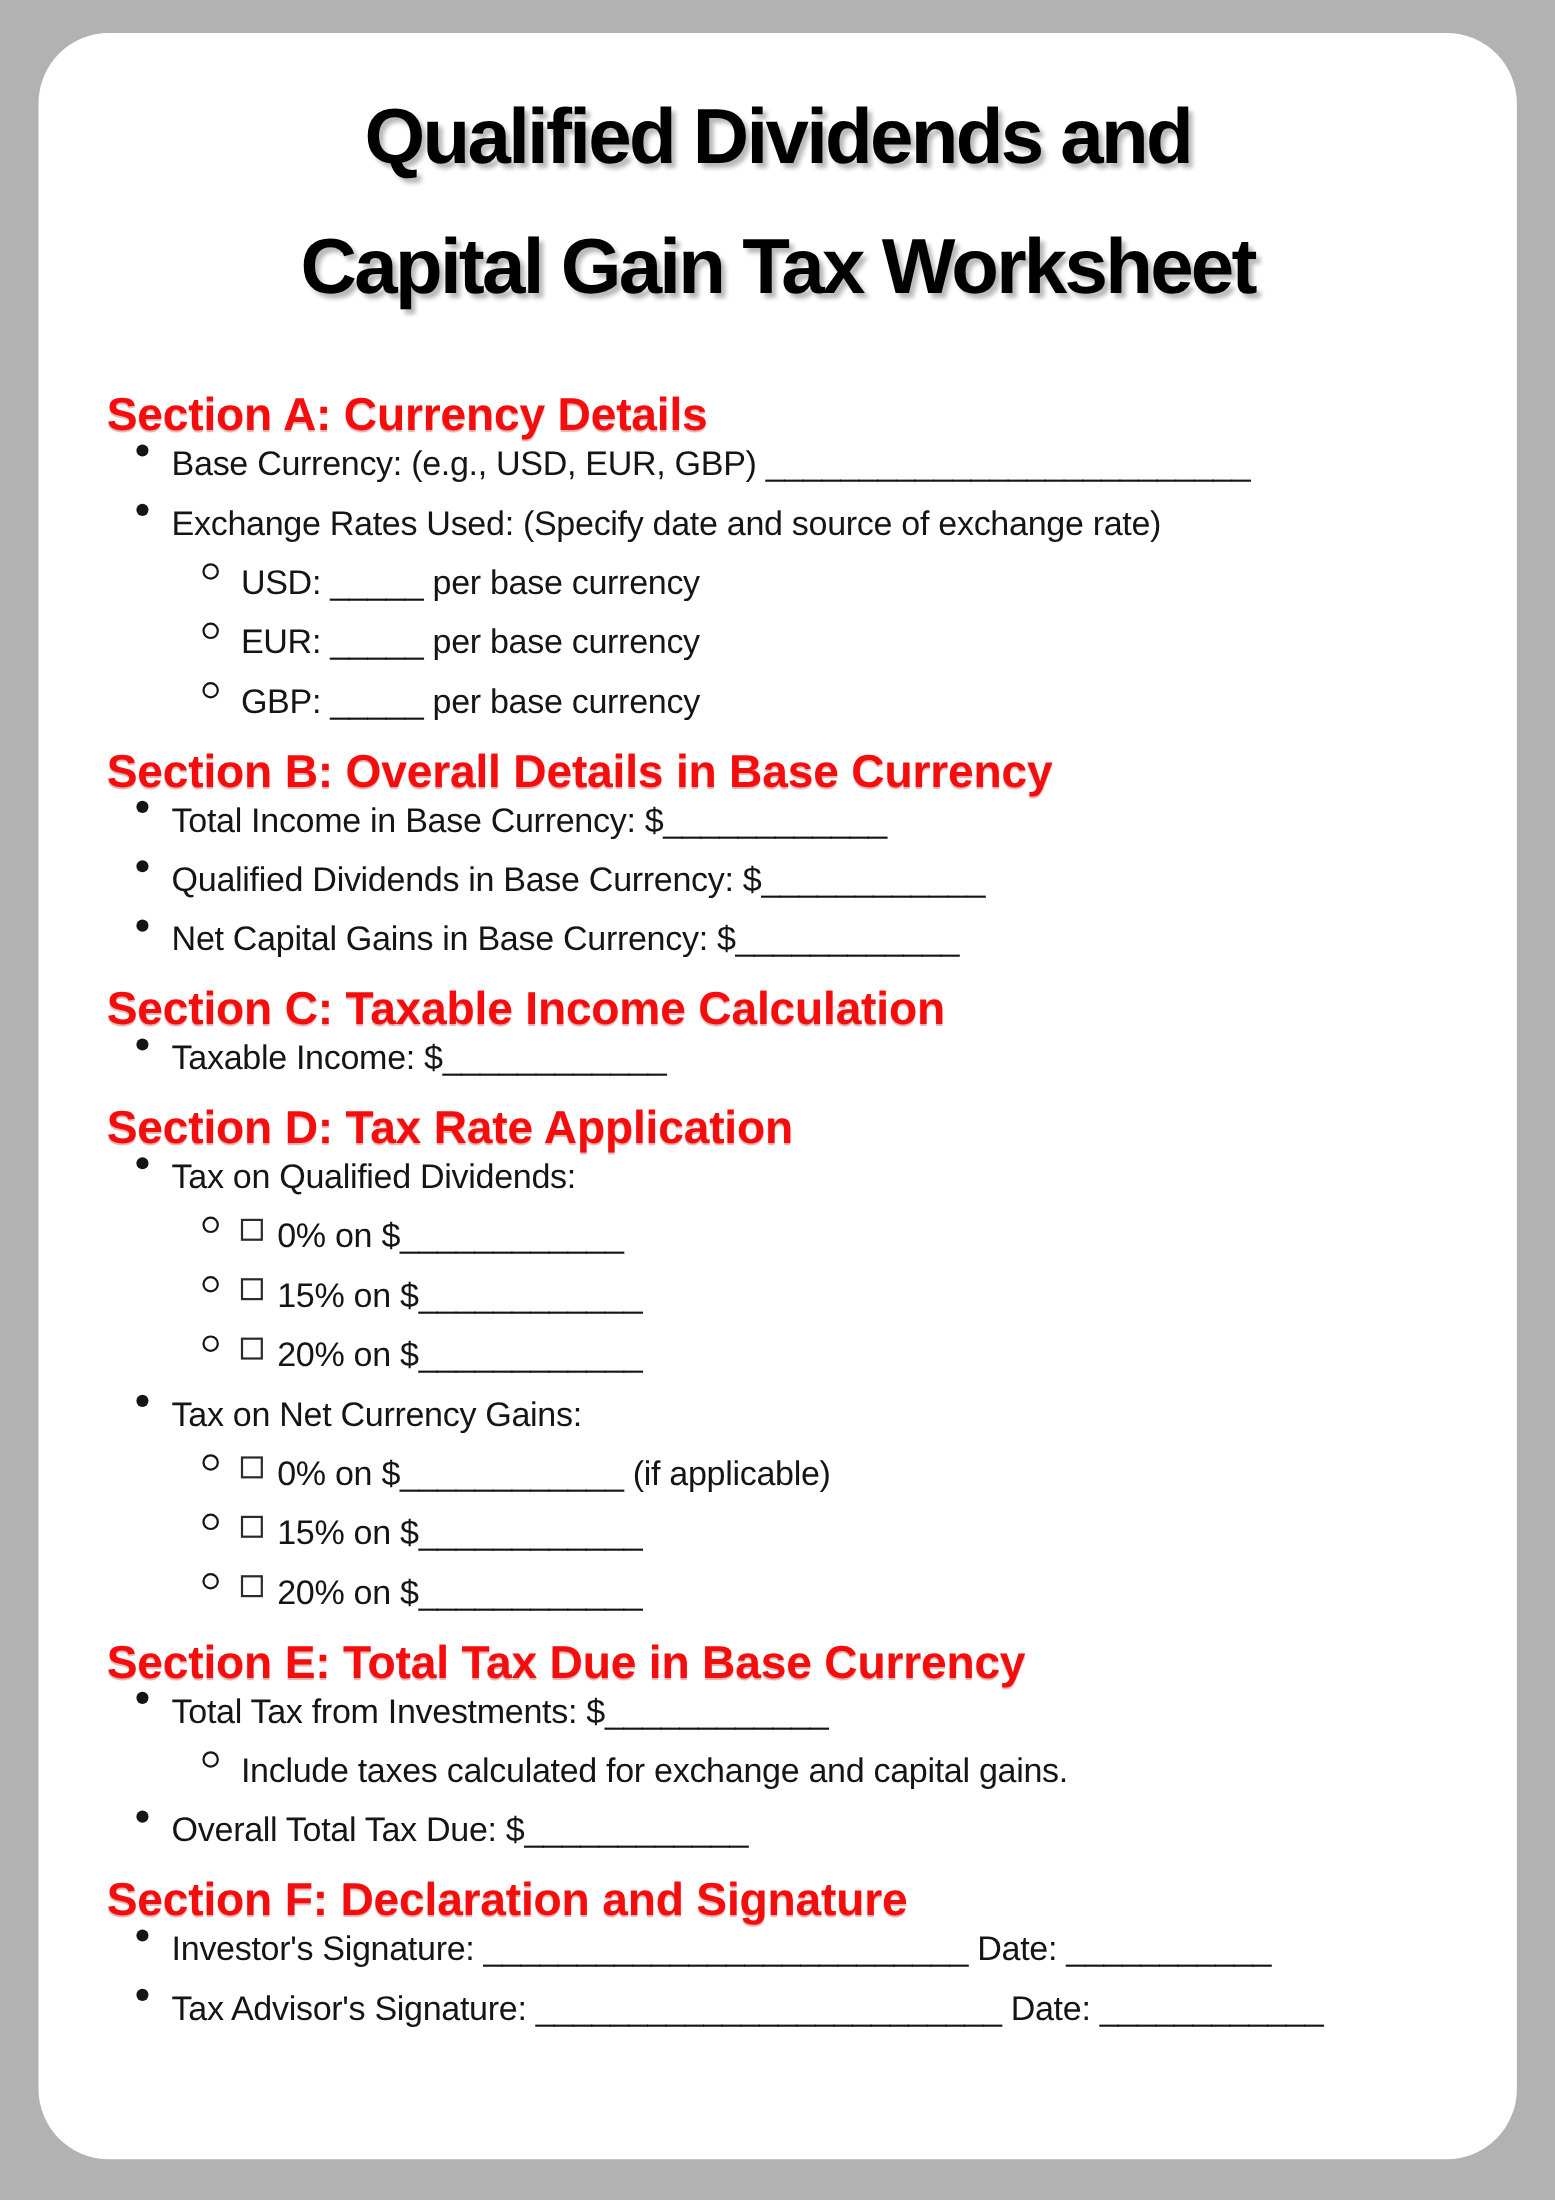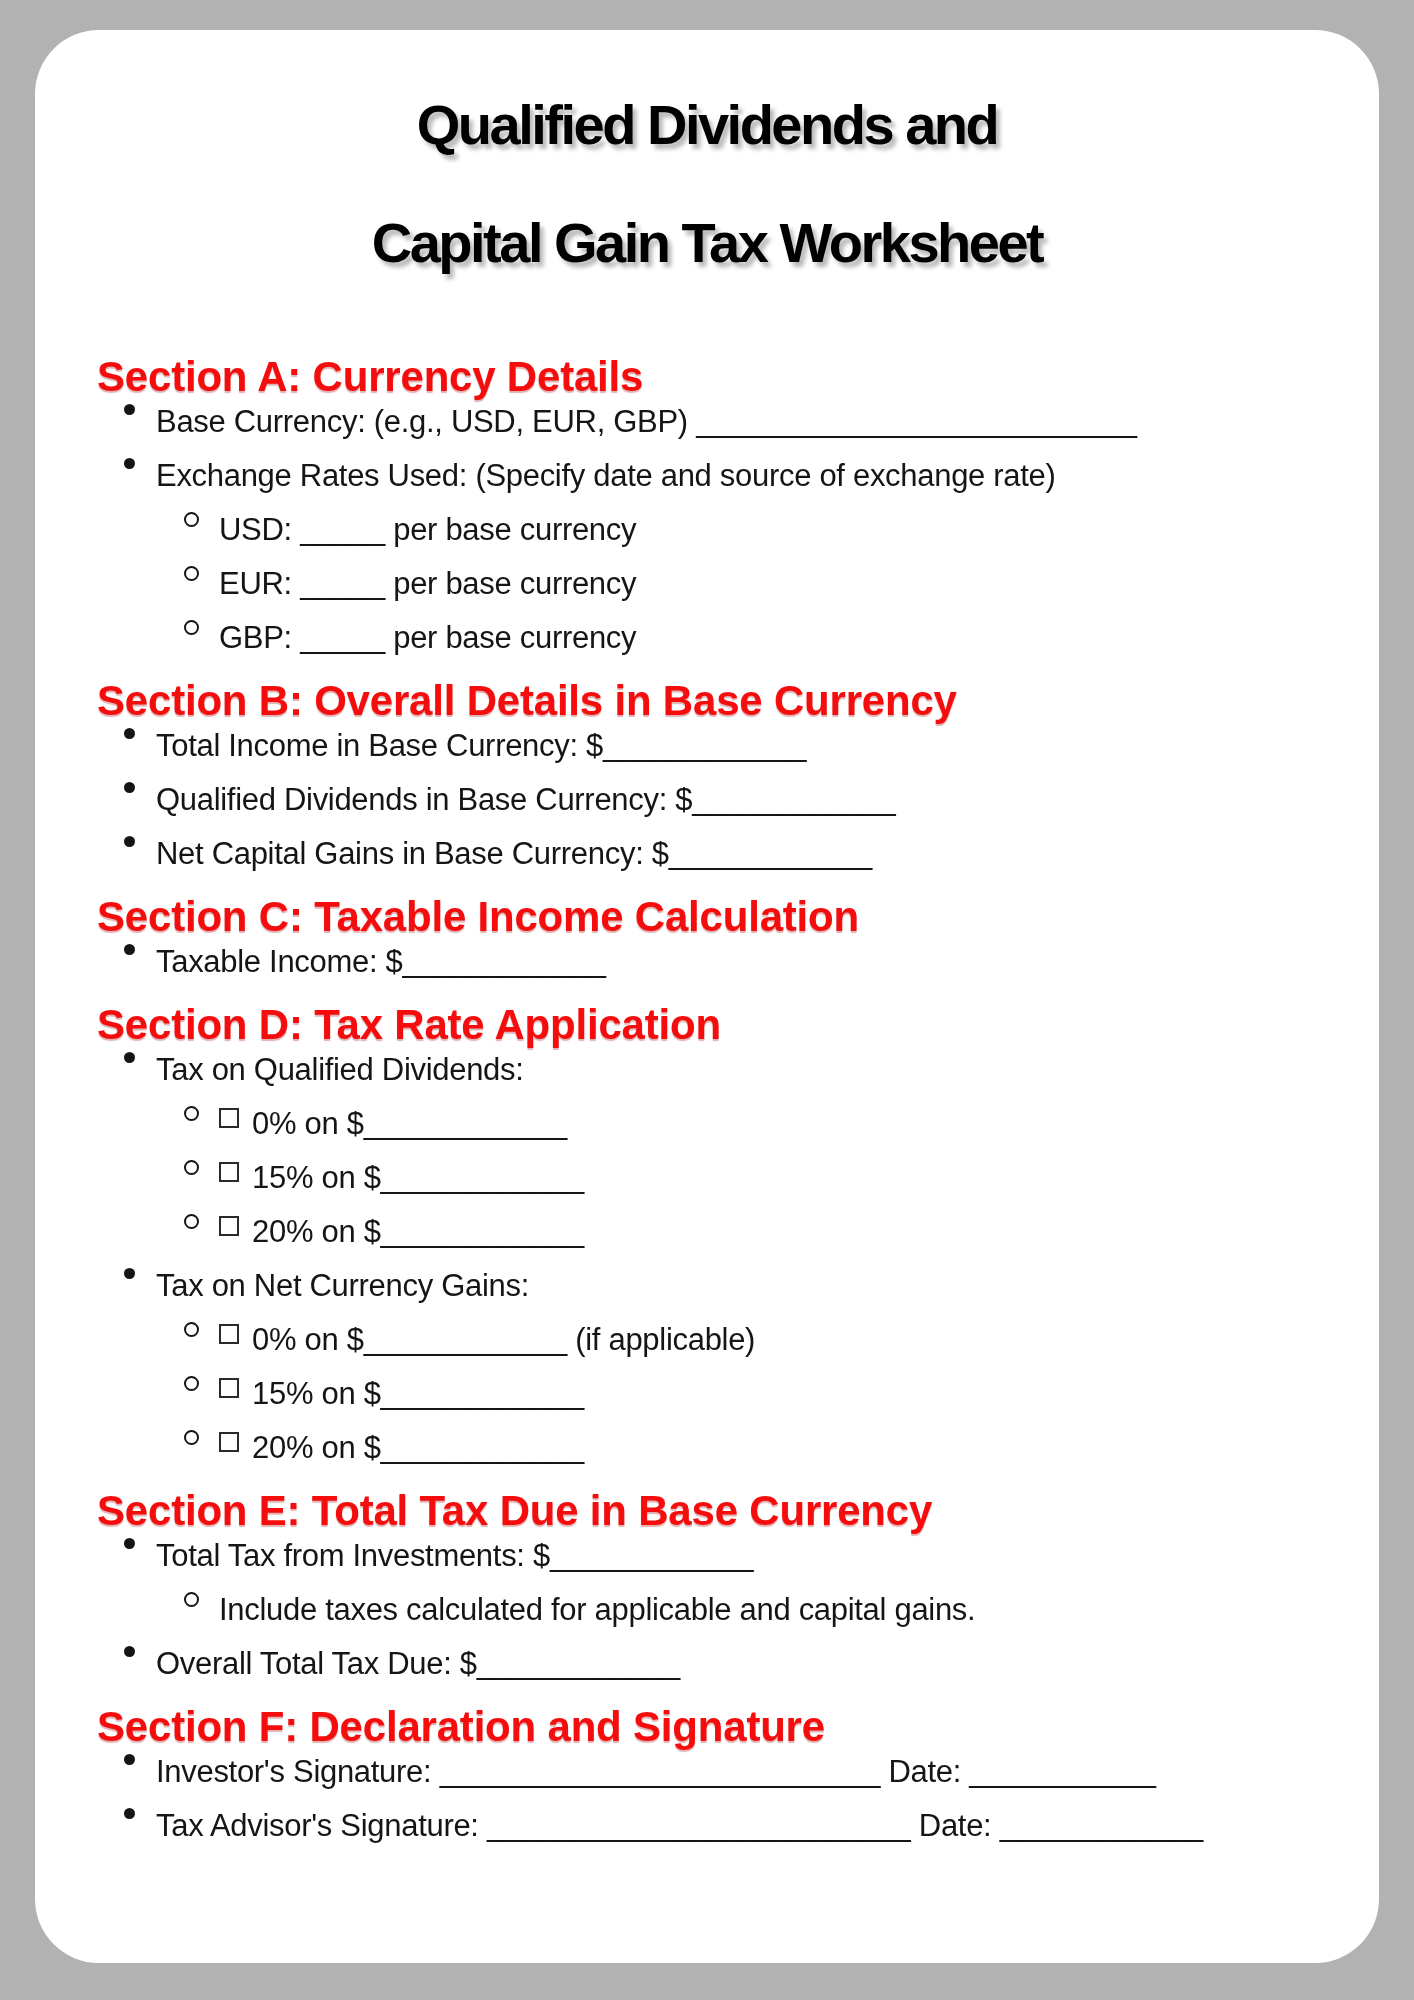--- a/index.html
+++ b/index.html
@@ -17,21 +17,21 @@
     right: 35px;
     top: 30px;
     bottom: 37px;
     background: var(--card-bg, #ffffff);
     border-radius: 64px;
   }
   .title {
     margin-top: 36px;
     text-align: center;
     font-weight: 900;
-    font-size: 56px;
+    font-size: 71px;
     line-height: 118px;
     letter-spacing: -2.5px;
     color: #000;
     text-shadow: 4px 5px 4px rgba(0,0,0,0.28);
   }
   .title div { white-space: nowrap; }
   #sections { margin-top: 48px; }
   .section-heading {
     height: 54px;
     line-height: 54px;
@@ -164,21 +164,21 @@
         <span class="checkbox"></span>
         <span class="row-text">20% on $____________</span>
       </div>
       <div class="section-heading">Section E: Total Tax Due in Base Currency</div>
       <div class="row indent-1">
         <span class="marker dot"></span>
         <span class="row-text">Total Tax from Investments: $____________</span>
       </div>
       <div class="row indent-2">
         <span class="marker circle"></span>
-        <span class="row-text">Include taxes calculated for applicable and capital gains.</span>
+        <span class="row-text">Include taxes calculated for exchange and capital gains.</span>
       </div>
       <div class="row indent-1">
         <span class="marker dot"></span>
         <span class="row-text">Overall Total Tax Due: $____________</span>
       </div>
       <div class="section-heading">Section F: Declaration and Signature</div>
       <div class="row indent-1">
         <span class="marker dot"></span>
         <span class="row-text">Investor's Signature: __________________________ Date: ___________</span>
       </div>

